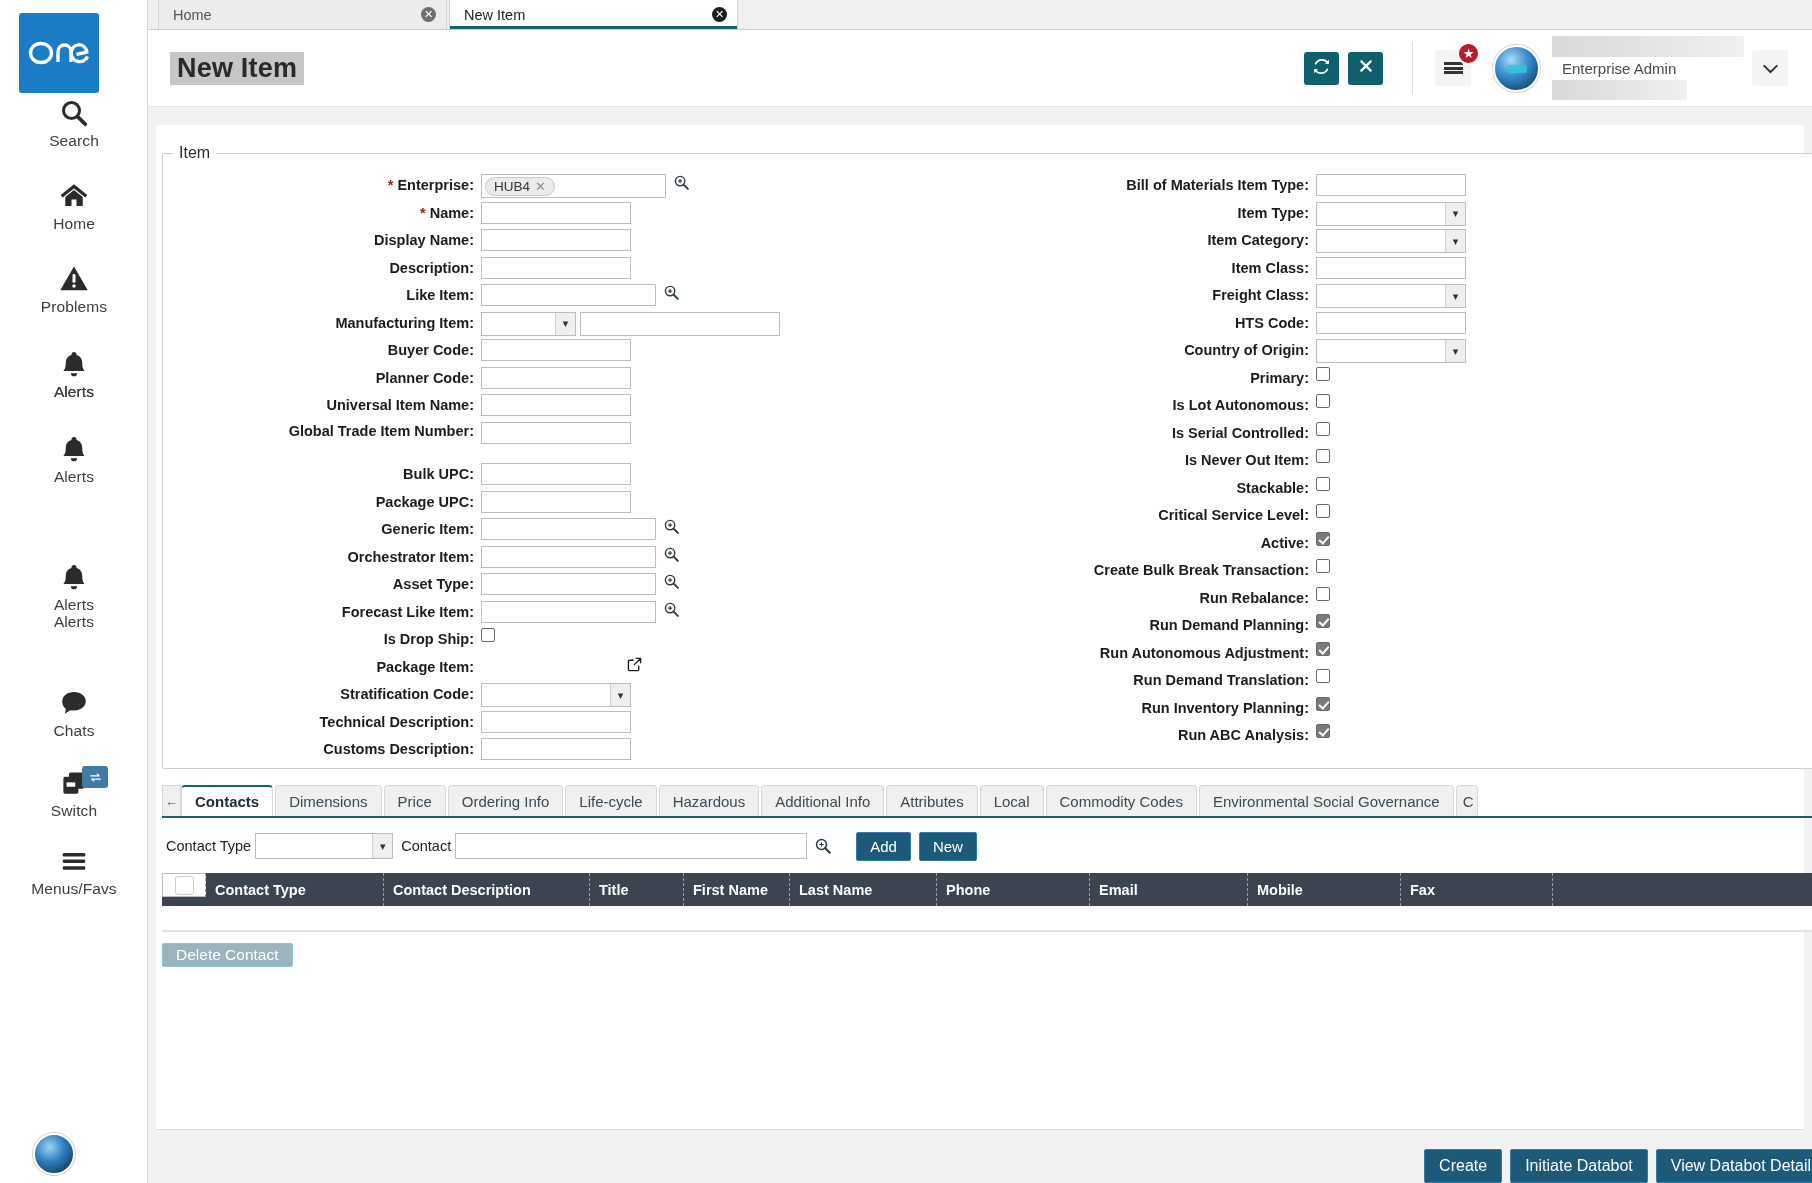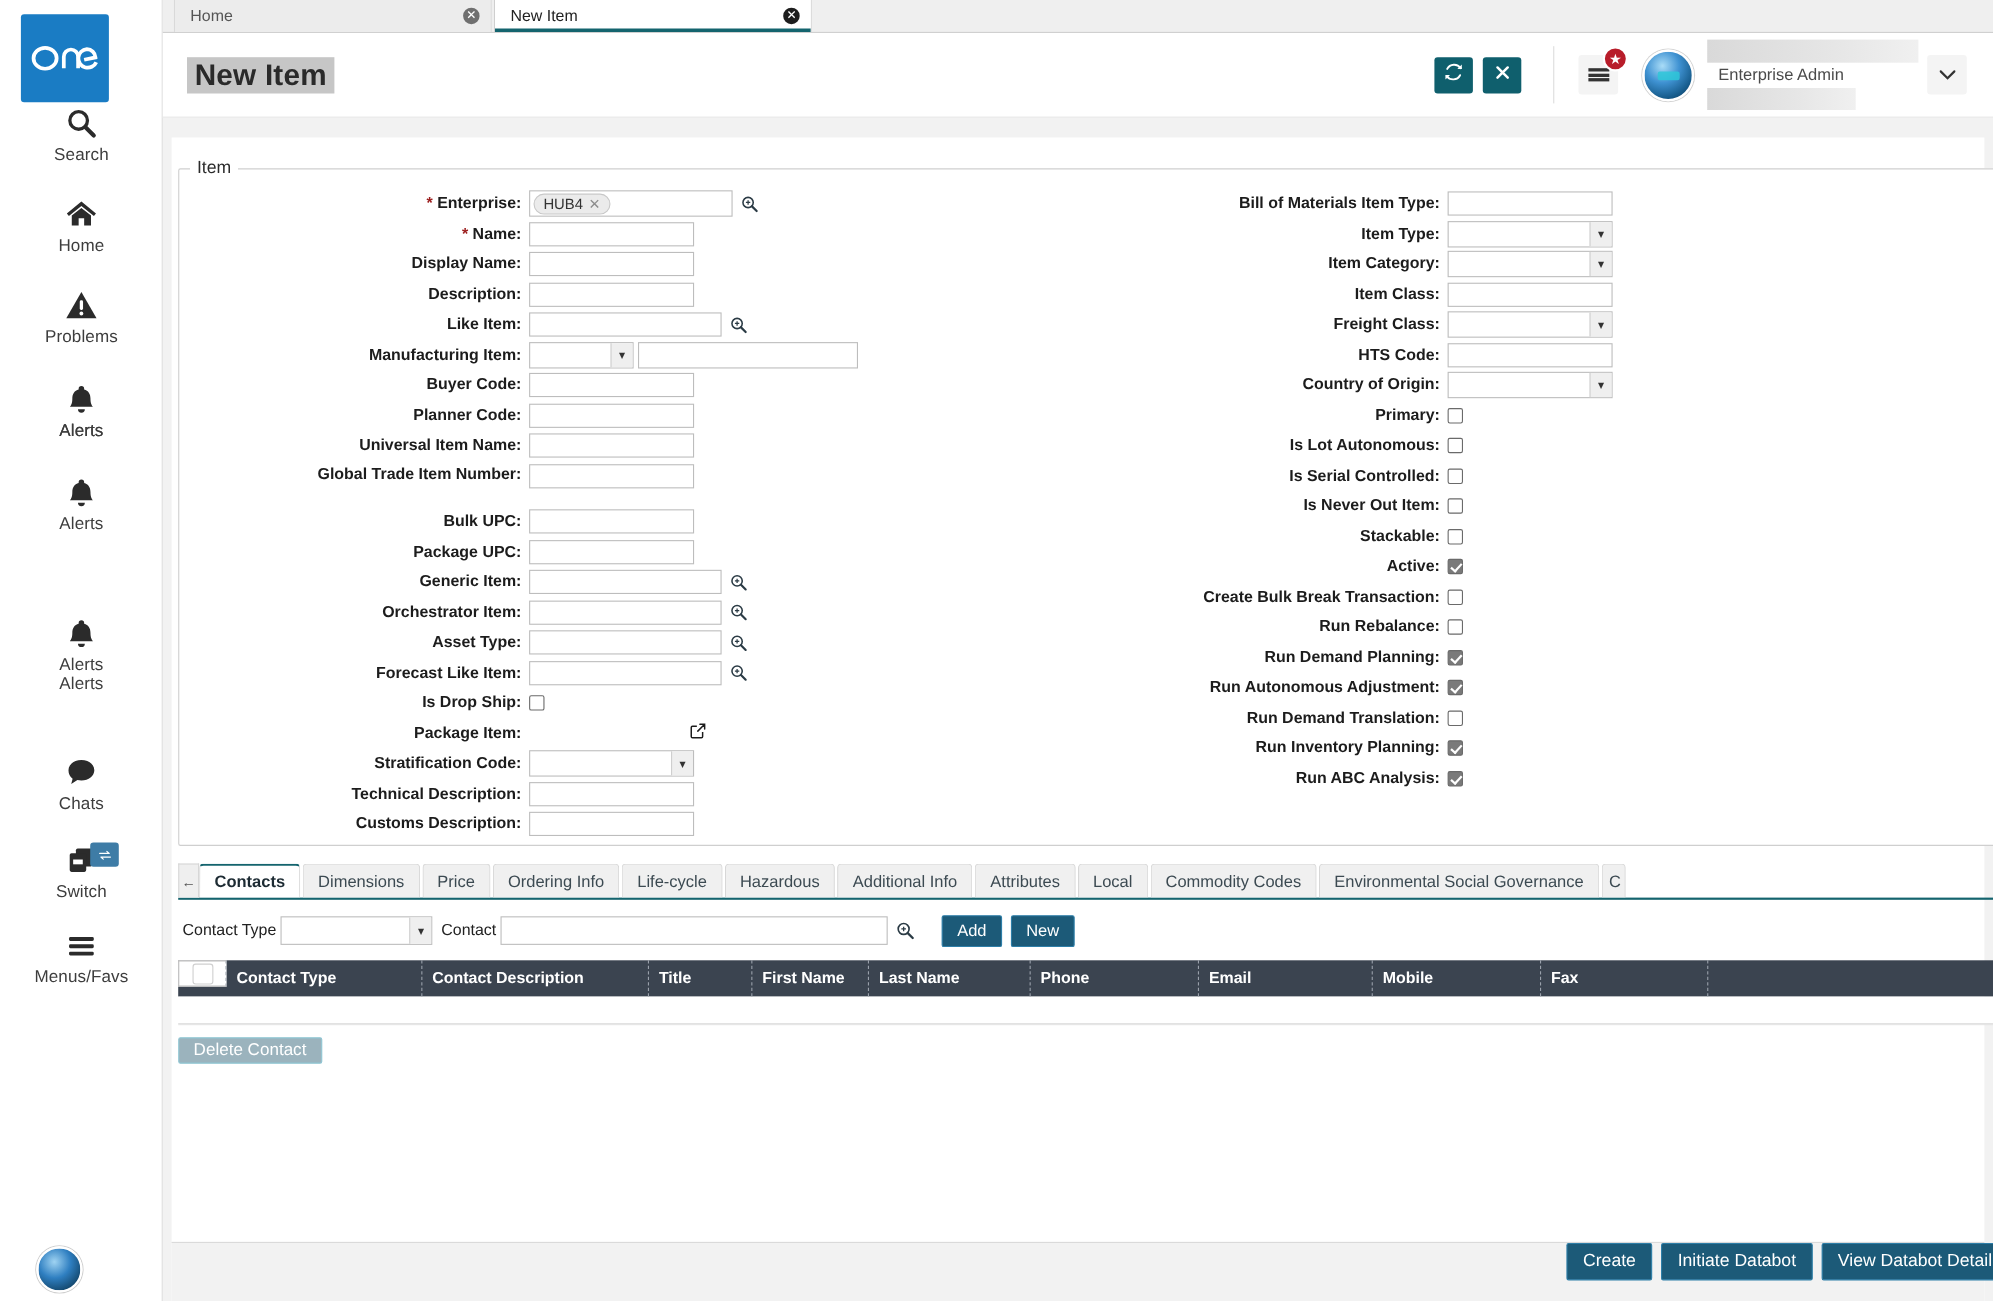--- a/index.html
+++ b/index.html
@@ -169,21 +169,21 @@
     margin: 0; padding: 0; background: #fff;
   }
   fieldset.item > legend {
     font-size: 16px; color: #2b2b2b; padding: 0 6px; margin-left: 10px;
   }
   .cols { display: flex; padding: 12px 0 0 0; }
   .col { position: relative; }
   .colL { width: 740px; }
   .colR { width: 640px; }
 
-  .row { display: flex; align-items: center; margin-bottom: 5.5px; height: 22px; }
+  .row { display: flex; align-items: flex-start; margin-bottom: 5.5px; height: 22px; }
   .row.tall { height: 36px; align-items: flex-start; }
   .lbl {
     font-size: 14.5px; font-weight: bold; color: #1c1c1c;
     text-align: right; padding-right: 7px; line-height: 22px;
   }
   .lbl.wrap2 { line-height: 17px; padding-top: 1px; }
   .colL .lbl { width: 318px; }
   .colR .lbl { width: 413px; }
   .req { color: #9b1c1c; font-weight: bold; }
 
@@ -282,21 +282,21 @@
   .gbody { height: 25px; background: #fff; border-bottom: 1px solid #e2e2e2; }
   .btn-mute {
     position: absolute; left: 6px; top: 818px;
     background: #9bb3bd; color: #fff; border: 1px solid #8fc6d4;
     font-size: 15.5px; padding: 2px 13px; border-radius: 2px; cursor: pointer;
     font-family: "Liberation Sans", sans-serif;
   }
   .footer {
     position: absolute; left: 0; right: 0; bottom: 0; height: 54px;
     background: #f2f2f2; border-top: 1px solid #dadada;
-    display: flex; align-items: flex-start; justify-content: flex-end;
+    display: flex; align-items: flex-end; justify-content: flex-end;
     padding-right: 0px; gap: 8px;
   }
   .footer .btn-blue { padding: 7px 14px; font-size: 16px; }
   .hr-sep { position:absolute; left:6px; top:806px; width:1672px; height:1px; background:#e4e4e4; }
 </style>
 </head>
 <body>
 
 <div id="app">
 
@@ -729,20 +729,24 @@
             <div class="row">
               <span class="lbl"><span>Is Serial Controlled</span>:</span>
               <span class="cb"></span>
             </div>
             <div class="row">
               <span class="lbl"><span>Is Never Out Item</span>:</span>
               <span class="cb"></span>
             </div>
             <div class="row">
               <span class="lbl"><span>Stackable</span>:</span>
+              <span class="cb"></span>
+            </div>
+            <div class="row">
+              <span class="lbl"><span>Critical Service Level</span>:</span>
               <span class="cb"></span>
             </div>
             <div class="row">
               <span class="lbl"><span>Active</span>:</span>
               <span class="cb on"></span>
             </div>
             <div class="row">
               <span class="lbl"><span>Create Bulk Break Transaction</span>:</span>
               <span class="cb"></span>
             </div>

